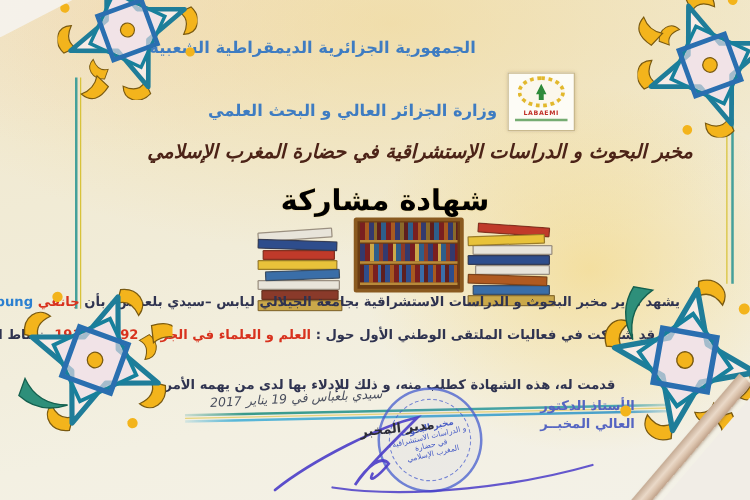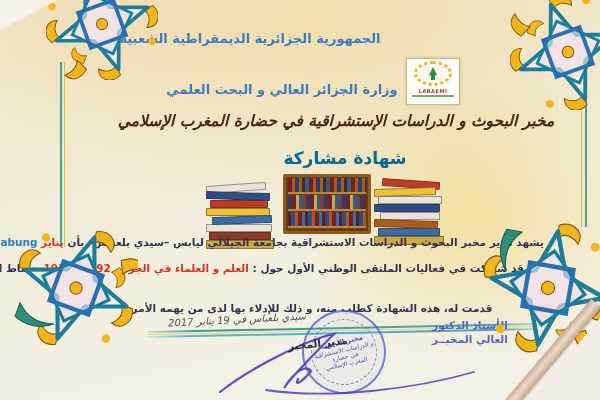--- a/index.html
+++ b/index.html
@@ -10,21 +10,21 @@
       radial-gradient(ellipse 260px 210px at 78% 54%, rgba(245,208,100,0.50), rgba(245,208,100,0) 70%),
       radial-gradient(ellipse 520px 240px at 52% 6%, rgba(240,212,140,0.55), rgba(240,212,140,0) 78%),
       radial-gradient(ellipse 300px 160px at 16% 4%, rgba(242,206,180,0.28), rgba(242,206,180,0) 70%),
       linear-gradient(168deg,#f1e8cd 0%,#f1ecd8 45%,#f3f0e2 72%,#f3f1e8 100%);}
   .abs{position:absolute;}
   .ctr{transform:translateX(-50%);white-space:nowrap;}
   
   .t-republic{color:#3e7cc2;font-weight:bold;font-size:13px;letter-spacing:.3px;z-index:2;}
   .t-ministry{color:#3e7cc2;font-weight:bold;font-size:13px;letter-spacing:.3px;z-index:2;}
   .t-lab{color:#4c2317;font-weight:bold;font-style:italic;font-size:15.5px;z-index:2;margin-left:28px;}
-  .t-title{color:#0369a1;font-weight:bold;font-size:17px;letter-spacing:2px;z-index:2;text-shadow:0 0 1px rgba(232,180,42,.6);margin-left:37px;}
+  .t-title{color:#000000;font-weight:bold;font-size:23px;letter-spacing:2px;z-index:2;text-shadow:0 0 1px rgba(232,180,42,.6);}
   .t-body{color:#2f3350;font-weight:bold;font-size:10.5px;direction:rtl;z-index:2;white-space:nowrap;}
   .red{color:#d8321e;}
   .blue{color:#2a7fd0;}
   .t-hand{color:#4a4f5e;font-style:italic;font-size:10px;transform:rotate(-3deg);z-index:2;direction:rtl;}
   .t-director{color:#5565c2;font-weight:bold;font-size:10.5px;line-height:1.3;text-align:center;letter-spacing:1px;z-index:2;direction:rtl;}
   .t-overstamp{color:#2c2c38;font-weight:bold;font-size:10.5px;transform:rotate(-6deg);z-index:5;direction:rtl;}
   
   .divider{left:148px;top:327px;width:392px;height:7px;z-index:1;transform:rotate(-1.2deg);}
   .divider .l1{height:2px;background:linear-gradient(90deg,rgba(58,154,154,.2),#3a9a8a 12%,#4aa7b0 88%,rgba(58,154,154,.2));}
   .divider .l2{height:1px;background:#e6d27a;margin-top:1px;}
@@ -130,21 +130,21 @@
       <div style="height:6px;background:#2e4d8c;width:64px"></div>
       <div style="height:6px;background:#e8e4da;width:58px;margin-left:6px"></div>
       <div style="height:6px;background:#b05a20;width:62px;transform:rotate(2deg)"></div>
       <div style="height:6px;background:#3a6ea8;width:60px;margin-left:4px"></div>
       <div style="height:7px;background:#caa84a;width:68px"></div>
     </div>
   </div>
 
   <div class="abs t-body" style="right:56px;top:236px">
     <span>يشهد مدير مخبر البحوث و الدراسات الاستشراقية بجامعة الجيلالي ليابس –سيدي بلعباس–  بأن</span>
-    <span class="red">يناير</span>
+    <span class="red">جانفي</span>
     <span class="blue">Begabung</span>
   </div>
   <div class="abs t-body" style="right:76px;top:262px">
     <span>قد شاركت في فعاليات الملتقى الوطني الأول حول :</span>
     <span class="red">العلم و العلماء في الجزائر 1792– 1914</span>
     <span>بنشاط التغطية الإعلامية</span>
   </div>
   <div class="abs ctr t-body" style="left:310px;top:302px">قدمت له، هذه الشهادة كطلب منه، و ذلك للإدلاء بها لدى من يهمه الأمر.</div>
 
   <div class="abs t-hand" style="left:168px;top:314px">سيدي بلعباس في 19 يناير 2017</div>

